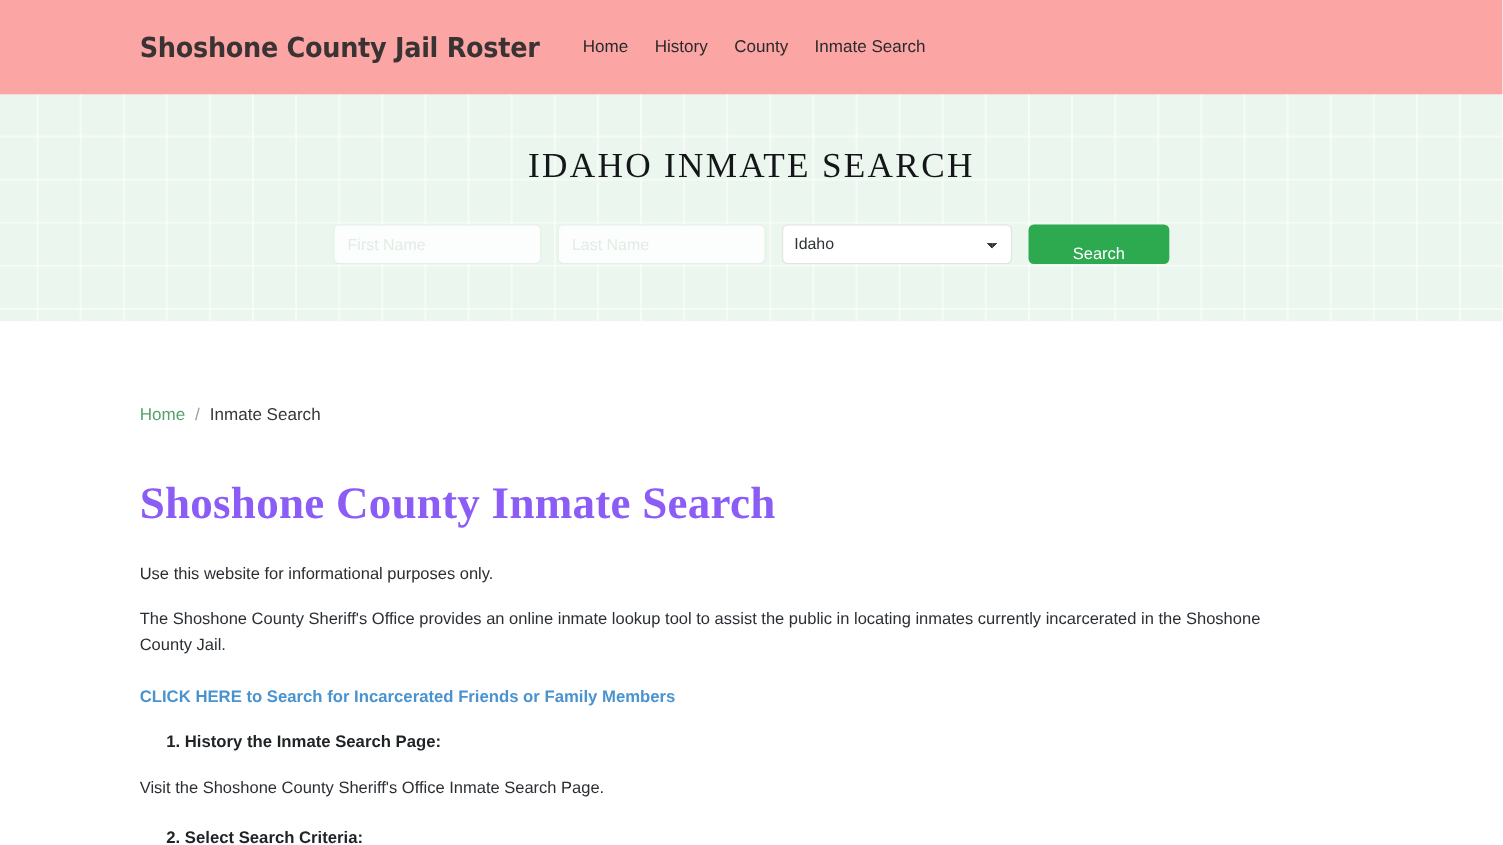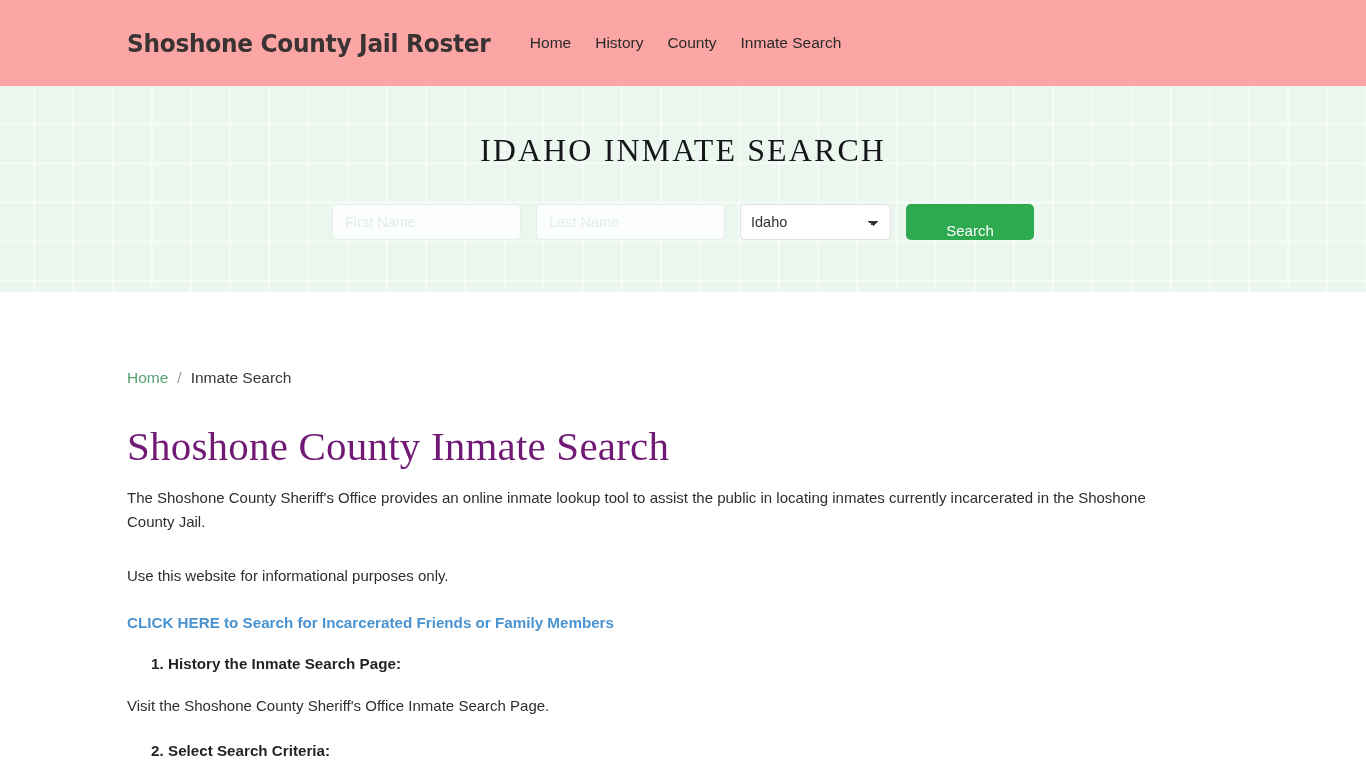--- a/index.html
+++ b/index.html
@@ -92,21 +92,21 @@
     font-family: "Liberation Sans", sans-serif;
     font-size: 17px;
     color: #333;
     outline: none;
   }
   .text-input::placeholder {
     color: #e2ece5;
     font-size: 14.5px;
   }
   .state-select {
-    width: 151px;
+    width: 209px;
     height: 36px;
     border: 1px solid #dfe4e1;
     border-radius: 5px;
     background: #ffffff;
     padding: 0 10px;
     font-family: "Liberation Sans", sans-serif;
     font-size: 14.5px;
     color: #2f3336;
     outline: none;
     -webkit-appearance: none;
@@ -155,23 +155,23 @@
   .crumb-sep {
     color: #9aa09c;
     margin: 0 9px;
   }
   .crumb-current {
     color: #33383a;
   }
   .page-title {
     font-family: "Liberation Serif", "DejaVu Serif", serif;
     font-size: 41px;
-    font-weight: normal;
-    color: #701a75;
-    margin: 38px 0 0 0;
+    font-weight: bold;
+    color: #8b5cf6;
+    margin: 49px 0 0 0;
     line-height: 1.12;
     letter-spacing: 0.2px;
   }
   .body-text {
     font-family: "Liberation Sans", sans-serif;
     font-size: 15px;
     color: #2b2f33;
     line-height: 1.6;
     margin: 30px 0 0 0;
     max-width: 1066px;
@@ -235,23 +235,23 @@
 <main class="page-main">
 
   <div class="breadcrumb">
     <a class="crumb-link" href="#">Home</a>
     <span class="crumb-sep">/</span>
     <span class="crumb-current">Inmate Search</span>
   </div>
 
   <h2 class="page-title">Shoshone County Inmate Search</h2>
 
+  <p class="body-text">Use this website for informational purposes only.</p>
+
   <p class="body-text tight">The Shoshone County Sheriff's Office provides an online inmate lookup tool to assist the public in locating inmates currently incarcerated in the Shoshone County Jail.</p>
-
-  <p class="body-text">Use this website for informational purposes only.</p>
 
   <a class="cta-link" href="#">CLICK HERE to Search for Incarcerated Friends or Family Members</a>
 
   <ol class="steps-list" start="1">
     <li>History the Inmate Search Page:</li>
   </ol>
 
   <p class="step-note">Visit the Shoshone County Sheriff's Office Inmate Search Page.</p>
 
   <ol class="steps-list" start="2">

